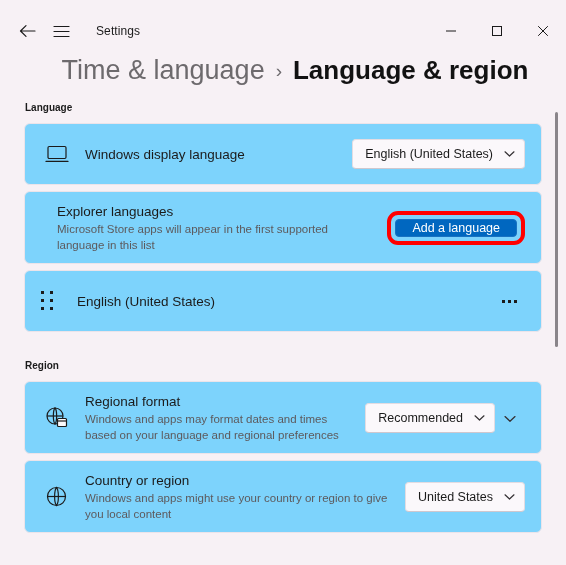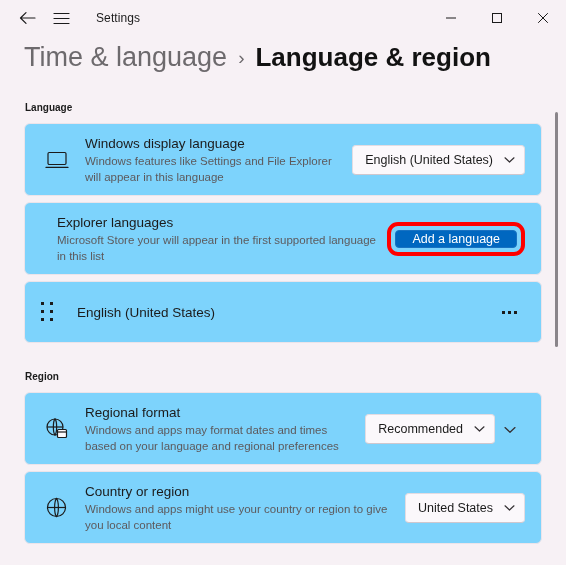--- a/index.html
+++ b/index.html
@@ -18,20 +18,21 @@
     -webkit-font-smoothing: antialiased;
   }
 
   
   .titlebar {
     height: 36px;
     display: flex;
     align-items: center;
     padding-left: 10px;
     position: relative;
+    margin-top: 13px;
   }
 
   .tb-btn {
     width: 34px;
     height: 30px;
     display: flex;
     align-items: center;
     justify-content: center;
     cursor: default;
   }
@@ -60,20 +61,21 @@
     cursor: default;
   }
   .wc svg { display: block; }
 
   
   .breadcrumb {
     display: flex;
     align-items: baseline;
     padding: 6px 0 0 24px;
     height: 58px;
+    justify-content: center;
   }
   .bc-parent {
     font-size: 27px;
     color: #6d6a6d;
     font-weight: 400;
     cursor: pointer;
   }
   .bc-sep {
     font-size: 19px;
     color: #6d6a6d;
@@ -302,36 +304,35 @@
 
   <div class="card">
     <div class="card-icon">
       <svg width="24" height="20" viewBox="0 0 24 20" fill="none" stroke="#1b1b1b" stroke-width="1.2">
         <rect x="3" y="2.5" width="18" height="12" rx="1.2"></rect>
         <path d="M1 17.4H23" stroke-linecap="round"></path>
       </svg>
     </div>
     <div class="card-text">
       <div class="card-title">Windows display language</div>
-      <div class="card-sub">Windows features like Settings and File Explorer will appear in this language</div>
     </div>
     <div class="combo">
       <span>English (United States)</span>
       <span class="chev">
         <svg width="11" height="8" viewBox="0 0 11 8" fill="none" stroke="#353134" stroke-width="1.2">
             <path d="M1 1.8L5.5 6L10 1.8" stroke-linecap="round" stroke-linejoin="round"></path>
           </svg>
       </span>
     </div>
   </div>
 
   <div class="card" style="padding-left:16px;">
     <div class="card-text" style="padding-left:16px;">
       <div class="card-title">Explorer languages</div>
-      <div class="card-sub">Microsoft Store your will appear in the first supported language in this list</div>
+      <div class="card-sub">Microsoft Store apps will appear in the first supported language in this list</div>
     </div>
     <div class="highlight-ring">
       <button class="accent-btn">Add a language</button>
     </div>
   </div>
 
   <div class="card" style="padding-left:8px;">
     <div class="drag-handle">
       <span class="dots6">
         <i></i>

